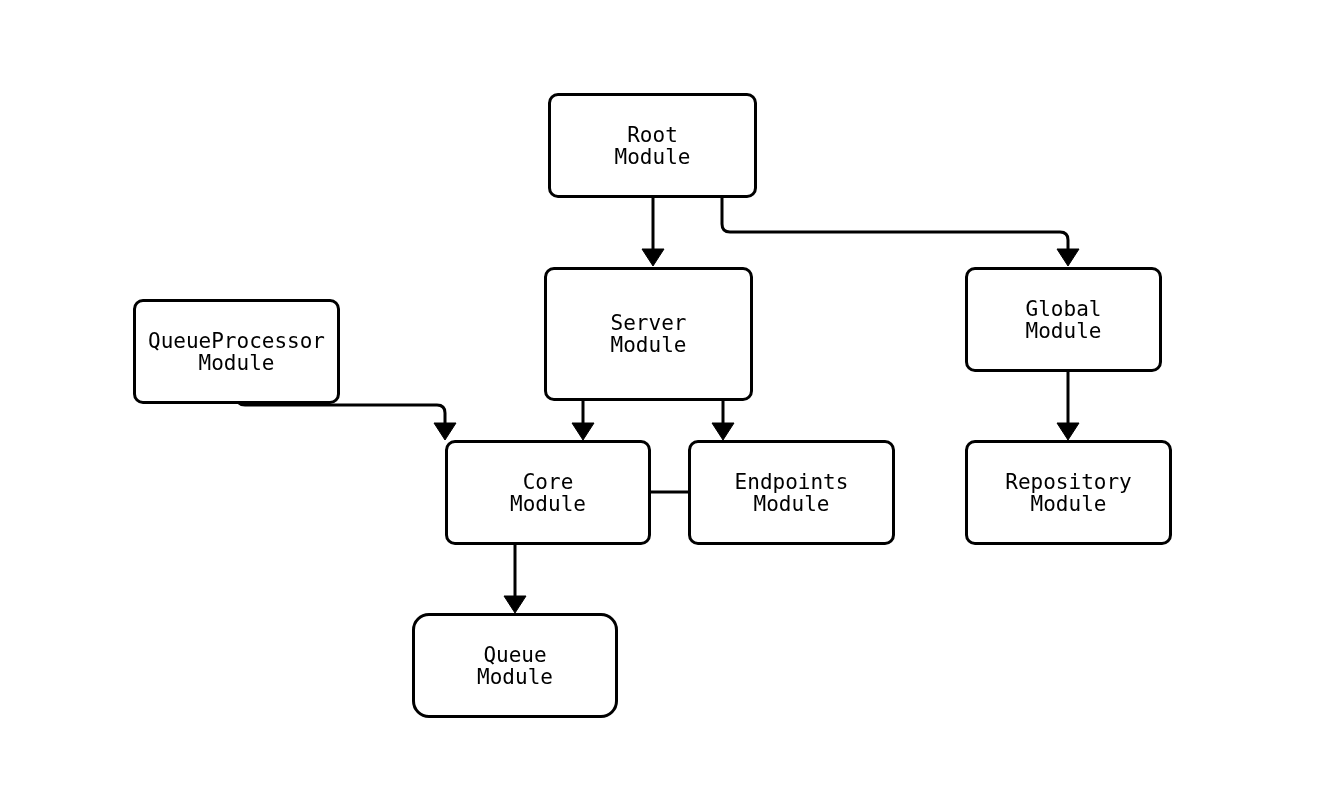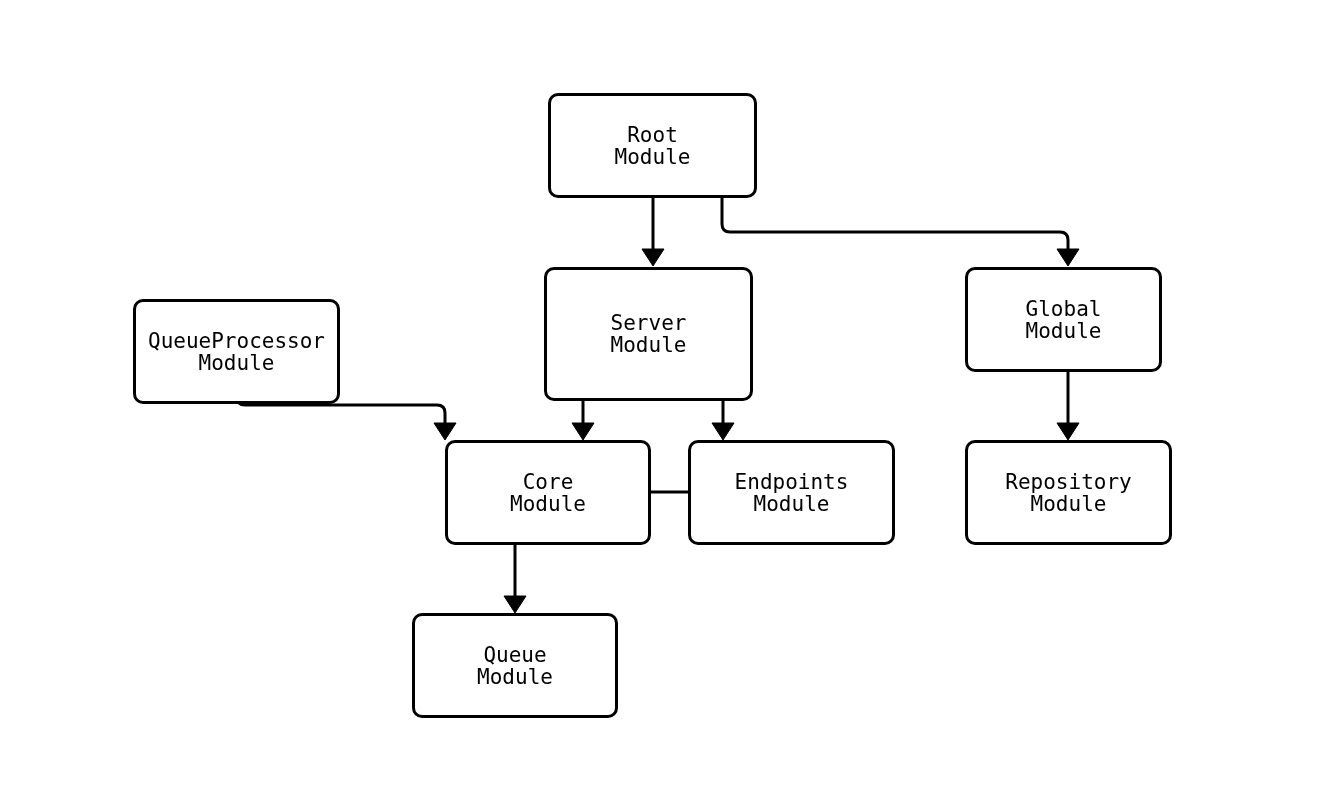--- a/index.html
+++ b/index.html
@@ -55,21 +55,21 @@
     line-height: 22px;
   }
   
   .n-root          { left: 548px; top:  93px; width: 209px; height: 105px; }
   .n-queueproc     { left: 133px; top: 267px; width: 207px; height: 105px; margin-top: 32px; }
   .n-server        { left: 544px; top: 267px; width: 209px; height: 134px; }
   .n-global        { left: 965px; top: 267px; width: 197px; height: 105px; }
   .n-core          { left: 412px; top: 440px; width: 206px; height: 105px; margin-left: 33px; }
   .n-endpoints     { left: 688px; top: 440px; width: 207px; height: 105px; justify-content: center; }
   .n-repository    { left: 965px; top: 440px; width: 207px; height: 105px; align-items: center; }
-  .n-queue         { left: 412px; top: 613px; width: 206px; height: 105px; }
+  .n-queue         { left: 412px; top: 613px; width: 206px; height: 105px; border-radius: 17px; }
 </style>
 </head>
 <body>
 
 <div class="diagram">
 
   <svg class="edges-svg" viewBox="0 0 1337 809" xmlns="http://www.w3.org/2000/svg">
 
     <g>
       <path d="M653 198 L653 250"></path>

